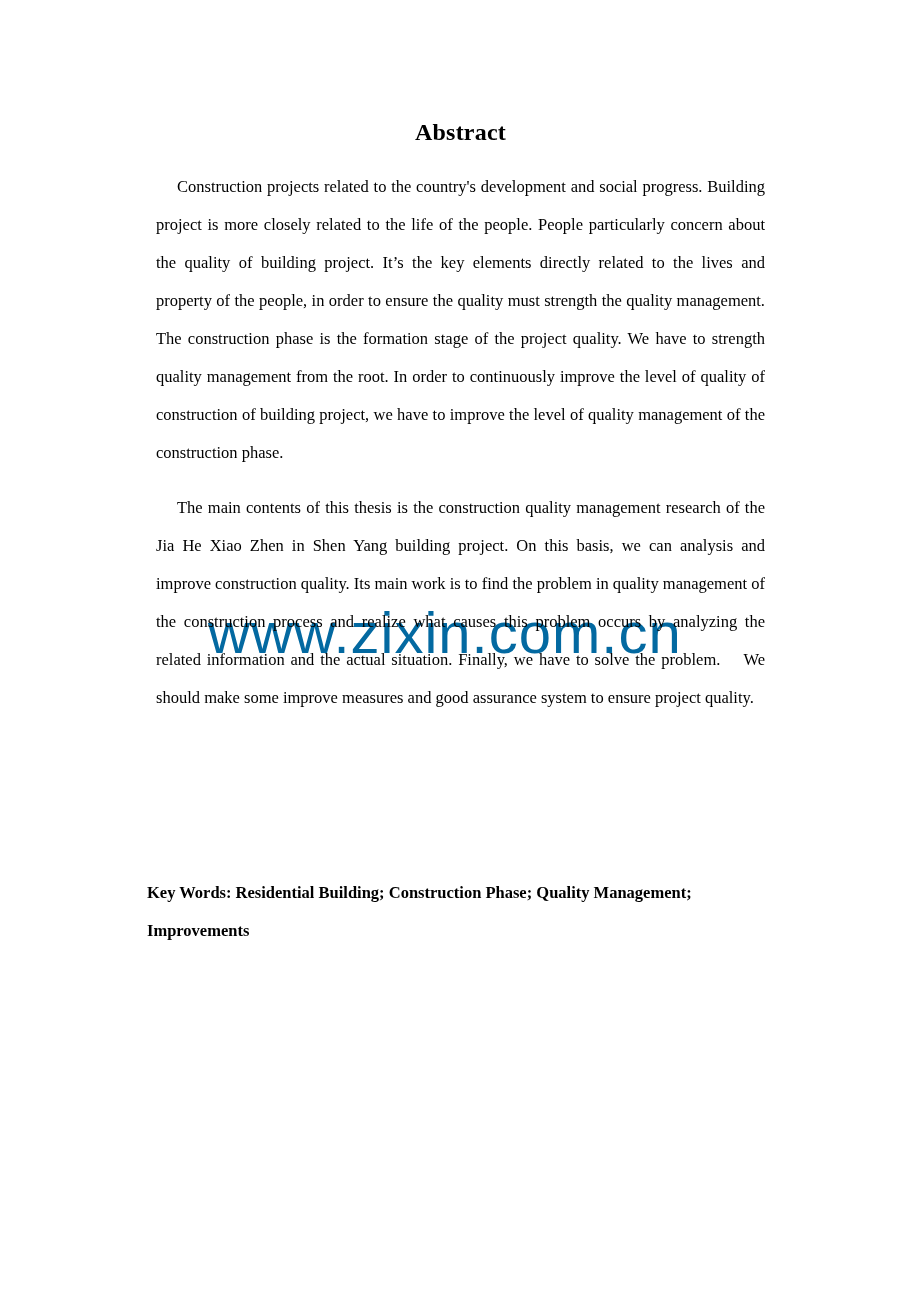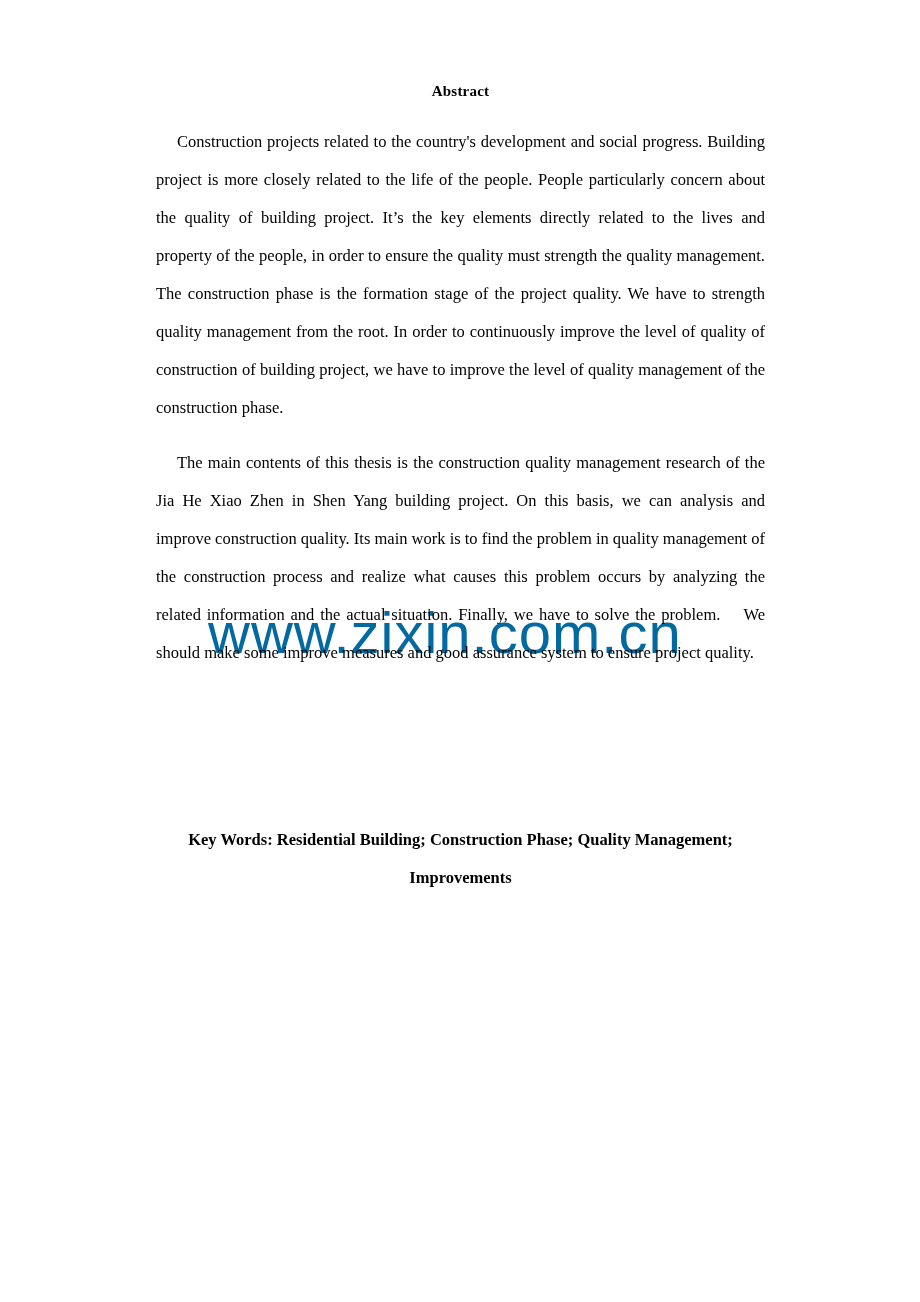--- a/index.html
+++ b/index.html
@@ -39,25 +39,25 @@
   .content {
     position: absolute;
     left: 139px;
     top: 0;
     width: 643px;
     z-index: 2;
   }
 
   .doc-title {
     text-align: center;
-    font-size: 15px;
+    font-size: 24px;
     font-weight: bold;
     line-height: 1;
     margin: 0;
-    padding-top: 84px;
+    padding-top: 120px;
     letter-spacing: 0.2px;
   }
 
   .para {
     font-size: 16.5px;
     line-height: 38px;
     text-align: justify;
     text-justify: inter-word;
     margin: 17px;
     white-space: pre-wrap;
@@ -68,22 +68,22 @@
   }
 
   .para-indent {
     text-indent: 21px;
   }
 
   .keywords {
     font-size: 16.5px;
     font-weight: bold;
     line-height: 38px;
-    text-align: center;
-    margin: 0;
+    text-align: left;
+    margin: 8px;
     white-space: pre-wrap;
   }
 
   .spacer-block {
     height: 132px;
   }
 </style>
 </head>
 <body>
 

